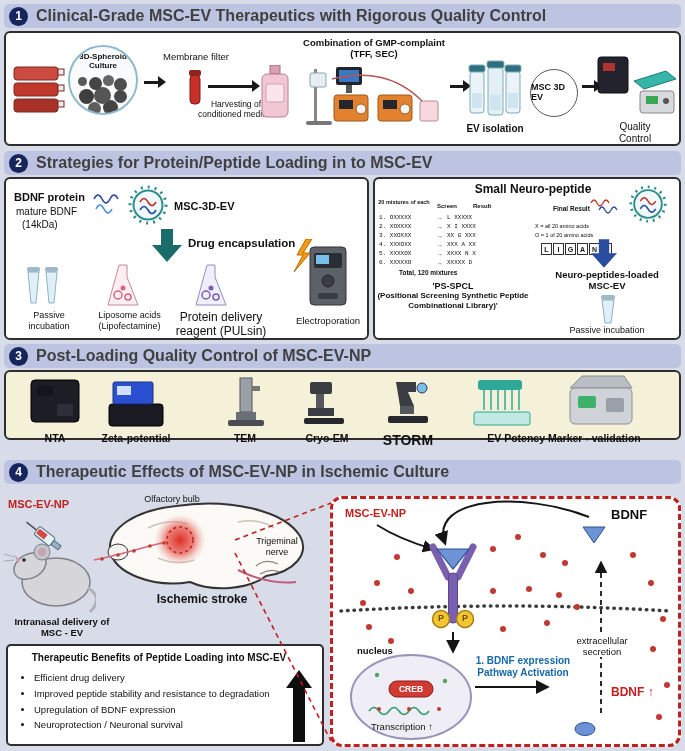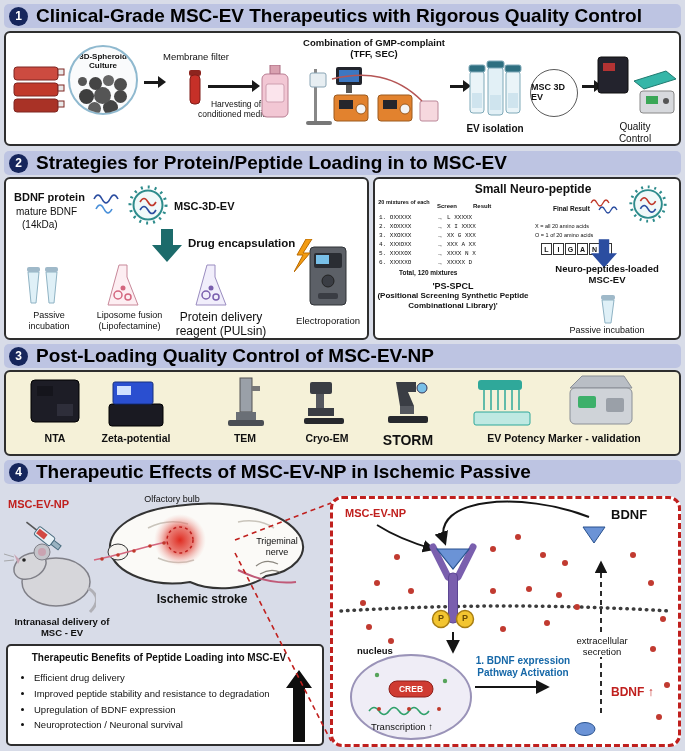--- a/index.html
+++ b/index.html
@@ -2,21 +2,21 @@
 <html><head>
 <meta charset="utf-8">
 <style>
   *{margin:0;padding:0;box-sizing:border-box}
   html,body{background:#eef0f5}
   body{font-family:"Liberation Sans",sans-serif;color:#111}
   #fig{position:relative;width:685px;height:751px;background:#d8dce8;overflow:hidden;margin:0 auto}
   .abs{position:absolute}
   .hdr{position:absolute;left:4px;width:677px;height:24px;background:#bdc4e2;border-radius:5px;display:flex;align-items:center;gap:8px;padding-left:5px}
   .numc{width:19px;height:19px;border-radius:50%;background:#16265c;color:#fff;font-size:12px;font-weight:bold;display:flex;align-items:center;justify-content:center;flex:0 0 19px}
-  .htitle{font-weight:bold;font-size:19px;color:#000000}
+  .htitle{font-weight:bold;font-size:16px;color:#404040}
   .panel{position:absolute;background:#fff;border:2px solid #2e2e2e;border-radius:6px}
   .lbl{position:absolute;line-height:1.18;font-size:10px;color:#101010}
   .b{font-weight:bold}
   .ctr{text-align:center}
   .red{color:#c0201e}
   .blue{color:#1668a8}
   .wbg{background:#fff}
   .mono{font-family:"Liberation Mono",monospace}
   .arr{position:absolute;height:2.5px;background:#191919}
   .arr:after{content:"";position:absolute;right:-8px;top:-4.8px;border-left:8px solid #191919;border-top:6px solid transparent;border-bottom:6px solid transparent}
@@ -157,21 +157,21 @@
       <rect x="23" y="0" width="13" height="5" rx="2" fill="#9fb9c9"></rect>
     </svg>
     <div class="lbl ctr" style="left:8px;top:131px;width:70px;font-size:9px">Passive incubation</div>
 
     <svg class="abs" style="left:94px;top:84px" width="48" height="46" viewBox="0 0 48 46">
       <polygon points="19,2 27,2 27,14 38,42 8,42" fill="#fdeef2" stroke="#c88899"></polygon>
       <circle cx="18" cy="32" r="4" fill="none" stroke="#d4667e" stroke-width="1.5"></circle>
       <circle cx="28" cy="34" r="3" fill="none" stroke="#d4667e" stroke-width="1.5"></circle>
       <circle cx="23" cy="25" r="2.5" fill="#d4667e"></circle>
     </svg>
-    <div class="lbl ctr" style="left:82px;top:131px;width:83px;font-size:9px">Liposome fusion (Lipofectamine)</div>
+    <div class="lbl ctr" style="left:82px;top:131px;width:83px;font-size:9px">Liposome acids (Lipofectamine)</div>
 
     <svg class="abs" style="left:182px;top:84px" width="48" height="46" viewBox="0 0 48 46">
       <polygon points="19,2 27,2 27,14 38,42 8,42" fill="#f1eefb" stroke="#9a8cc0"></polygon>
       <circle cx="18" cy="32" r="4" fill="none" stroke="#7a5fae" stroke-width="1.5"></circle>
       <circle cx="28" cy="34" r="3" fill="none" stroke="#7a5fae" stroke-width="1.5"></circle>
       <circle cx="23" cy="25" r="2.5" fill="#7a5fae"></circle>
     </svg>
     <div class="lbl ctr" style="left:168px;top:131px;width:94px;font-size:12px">Protein delivery reagent (PULsin)</div>
 
     <svg class="abs" style="left:288px;top:60px" width="58" height="70" viewBox="0 0 58 70">
@@ -251,35 +251,35 @@
     <div class="lbl b" style="left:24px;top:90px;font-size:6.5px">Total, 120 mixtures</div>
 
     <div class="abs ctr" style="left:2px;top:102px;width:152px">
       <div class="b" style="font-size:9px">'PS-SPCL</div>
       <div class="b" style="font-size:8px;line-height:1.2">(Positional Screening Synthetic Peptide Combinational Library)'</div>
     </div>
 
     <svg class="abs" style="left:216px;top:60px" width="26" height="30" viewBox="0 0 30 34">
       <polygon points="9,0 21,0 21,16 30,16 15,33 0,16 9,16" fill="#2b4da0"></polygon>
     </svg>
-    <div class="lbl b ctr" style="left:170px;top:84px;width:124px;font-size:9.5px">Neuro-peptides-loaded MSC-EV</div>
+    <div class="lbl b ctr" style="left:170px;top:90px;width:124px;font-size:9.5px">Neuro-peptides-loaded MSC-EV</div>
 
     <svg class="abs" style="left:222px;top:116px" width="22" height="32" viewBox="0 0 22 32">
       <polygon points="5,5 17,5 14,28 8,28" fill="#dff0f7" stroke="#8fb3c4"></polygon>
       <rect x="4" y="0" width="14" height="5" rx="2" fill="#9fb9c9"></rect>
     </svg>
     <div class="lbl ctr" style="left:184px;top:146px;width:96px;font-size:9px">Passive incubation</div>
   </div>
 
   <div class="hdr" style="top:344px">
     <div class="numc">3</div>
     <div class="htitle">Post-Loading Quality Control of MSC-EV-NP</div>
   </div>
 
-  <div class="panel" style="top:370px;left:4px;width:677px;height:86px;background:#f5f1d8">
+  <div class="panel" style="top:370px;left:4px;width:677px;height:70px;background:#f5f1d8">
     <svg class="abs" style="left:21px;top:6px" width="56" height="48" viewBox="0 0 56 48">
       <rect x="4" y="2" width="48" height="42" rx="4" fill="#1d1d26" stroke="#000"></rect>
       <rect x="10" y="8" width="16" height="10" fill="#15151c"></rect>
       <rect x="30" y="26" width="16" height="12" fill="#2e2e3a"></rect>
     </svg>
     <div class="lbl b ctr" style="left:18px;top:60px;width:62px;font-size:10.5px">NTA</div>
 
     <svg class="abs" style="left:101px;top:6px" width="58" height="50" viewBox="0 0 58 50">
       <rect x="2" y="26" width="54" height="22" rx="3" fill="#1a1a22" stroke="#000"></rect>
       <rect x="6" y="4" width="40" height="22" rx="2" fill="#2a4fd0" stroke="#17307e"></rect>
@@ -327,21 +327,21 @@
       <polygon points="8,14 20,2 62,2 70,14" fill="#b9bec5" stroke="#8a8f96"></polygon>
       <rect x="8" y="14" width="62" height="36" rx="5" fill="#cfd3d8" stroke="#8a8f96"></rect>
       <rect x="16" y="22" width="18" height="12" rx="2" fill="#3db06a"></rect>
       <rect x="44" y="24" width="18" height="14" rx="2" fill="#9aa0a8"></rect>
     </svg>
     <div class="lbl b ctr" style="left:452px;top:60px;width:212px;font-size:10.5px">EV Potency Marker - validation</div>
   </div>
 
   <div class="hdr" style="top:460px">
     <div class="numc">4</div>
-    <div class="htitle">Therapeutic Effects of MSC-EV-NP in Ischemic Passive</div>
+    <div class="htitle">Therapeutic Effects of MSC-EV-NP in Ischemic Culture</div>
   </div>
 
   <div class="abs" style="left:4px;top:486px;width:326px;height:262px">
 
     <div class="lbl b red" style="left:4px;top:12px;font-size:11px">MSC-EV-NP</div>
 
     <svg class="abs" style="left:16px;top:26px" width="46" height="46" viewBox="0 0 46 46">
       <g transform="rotate(38 23 23)">
         <line x1="2" y1="23" x2="15" y2="23" stroke="#555" stroke-width="1.6"></line>
         <rect x="15" y="18" width="20" height="10" rx="2" fill="#e8f1f6" stroke="#4a6c7e"></rect>

